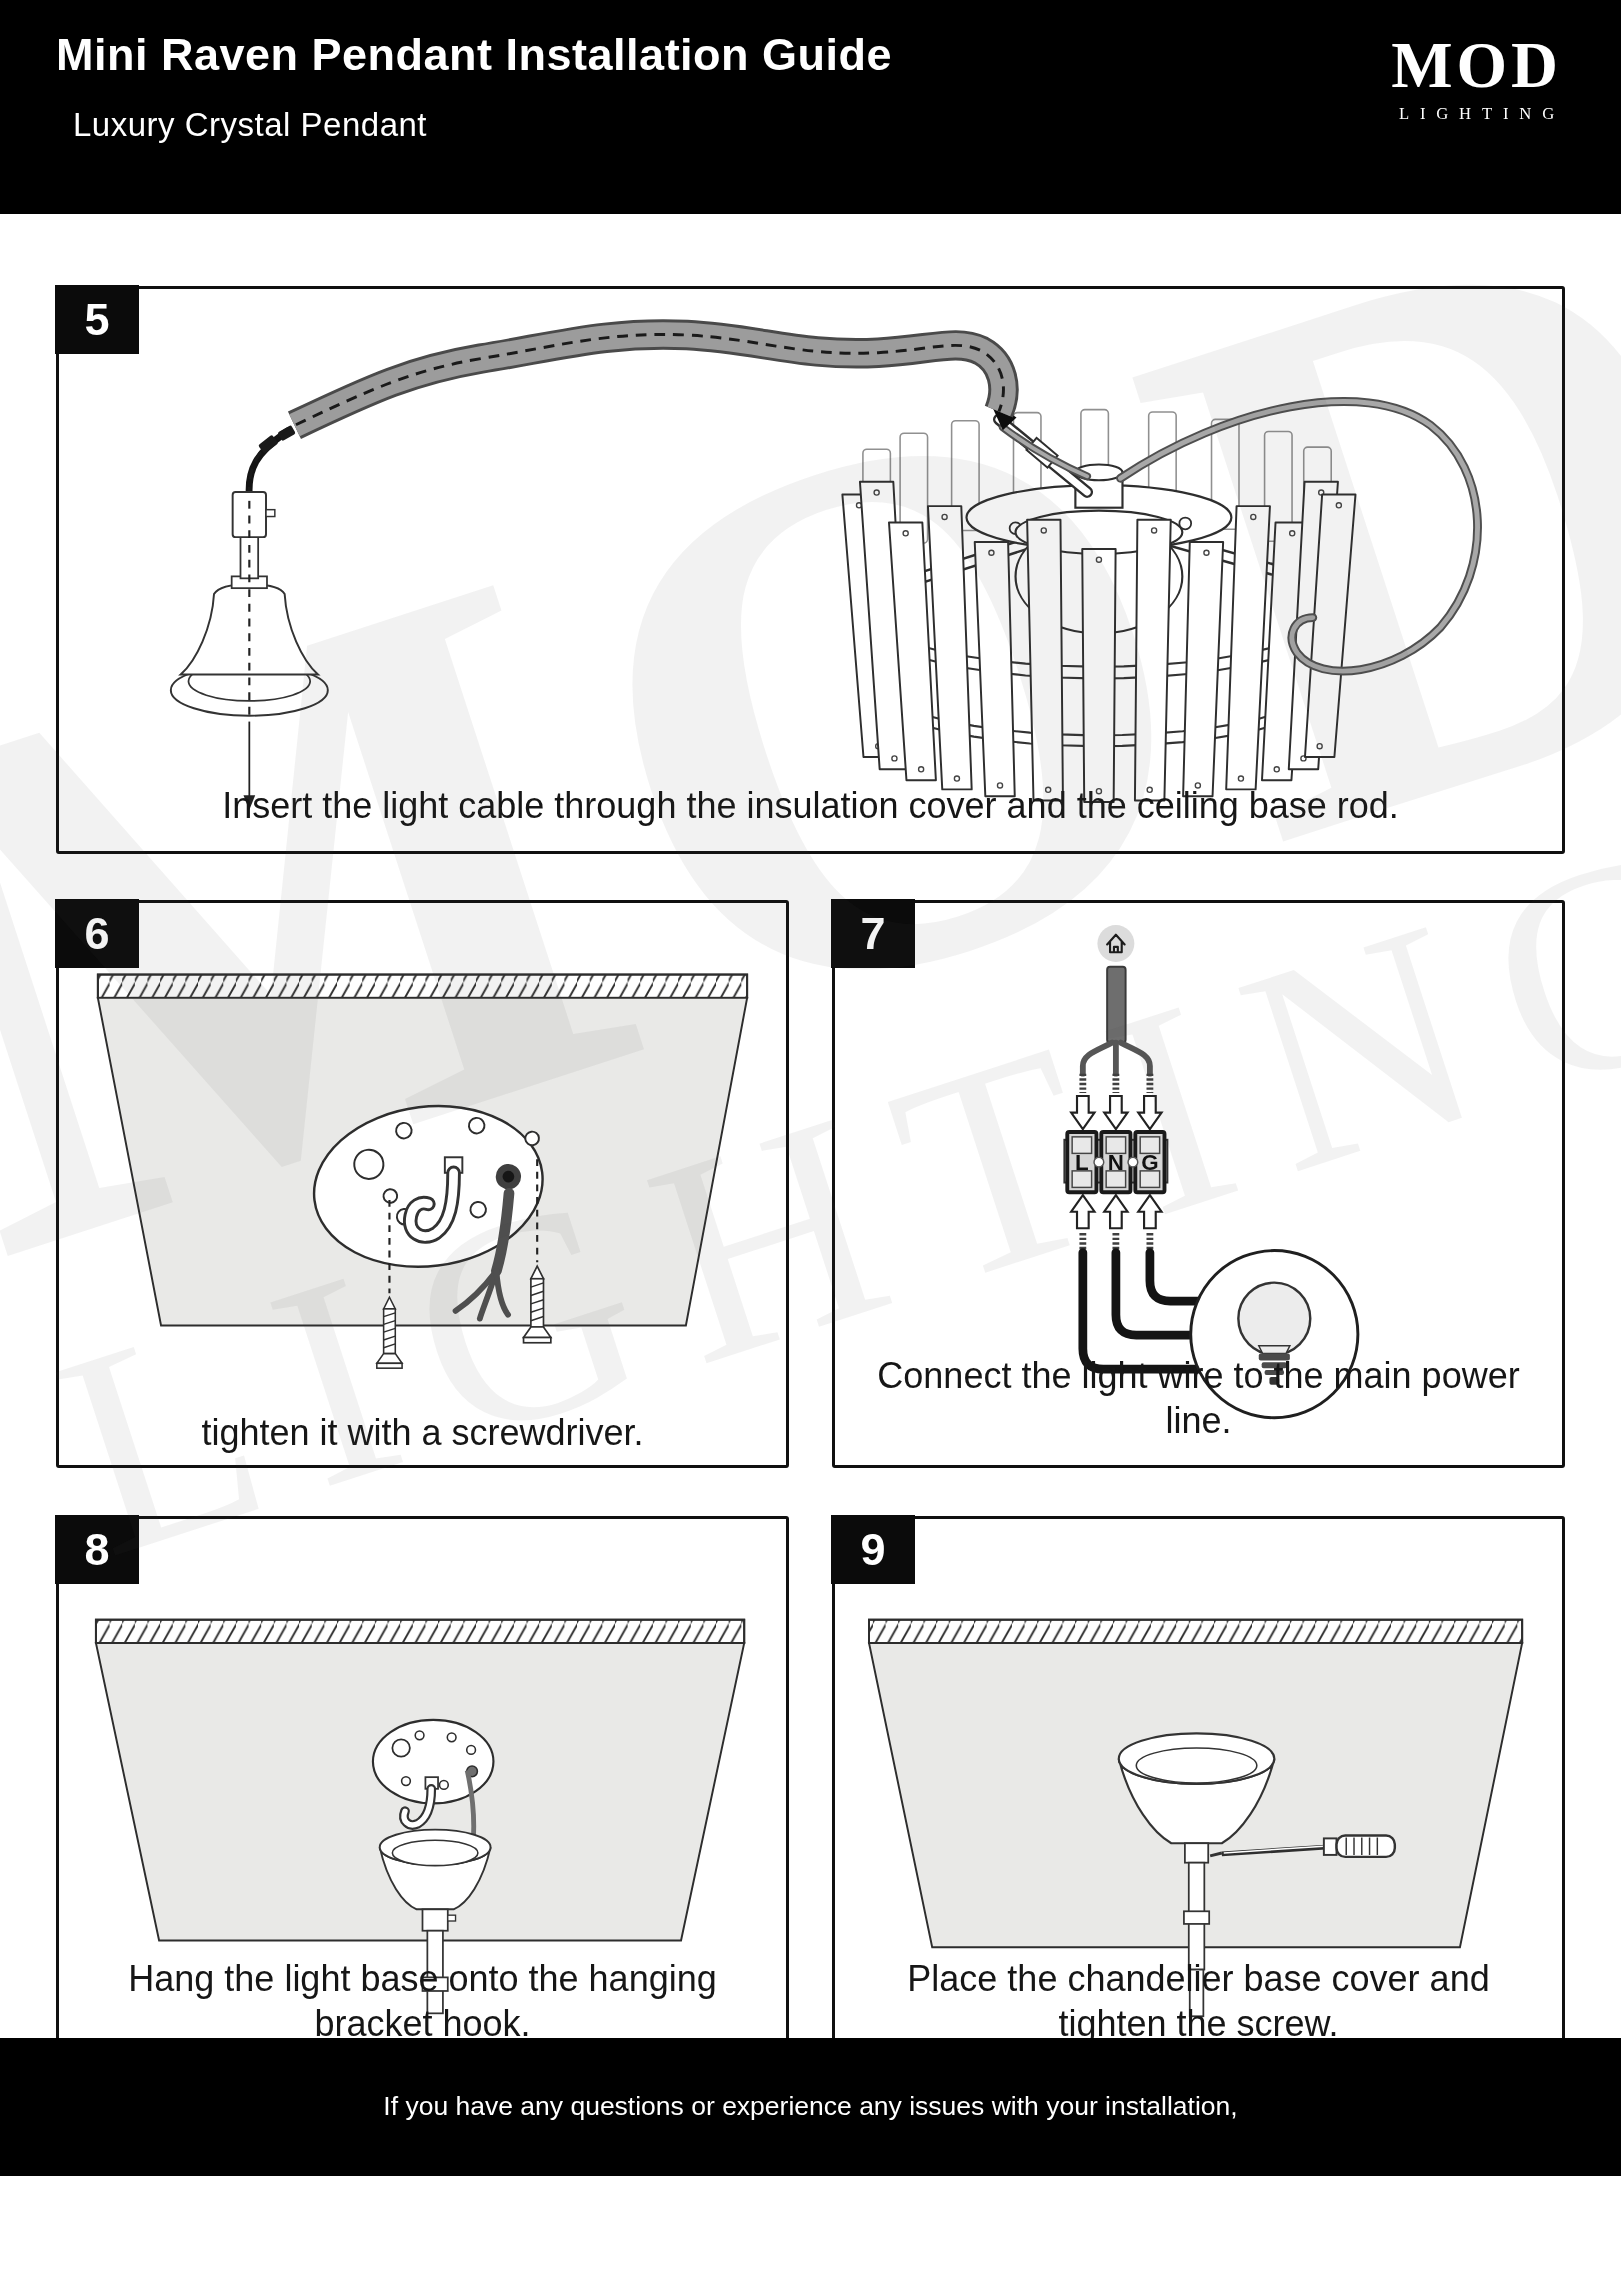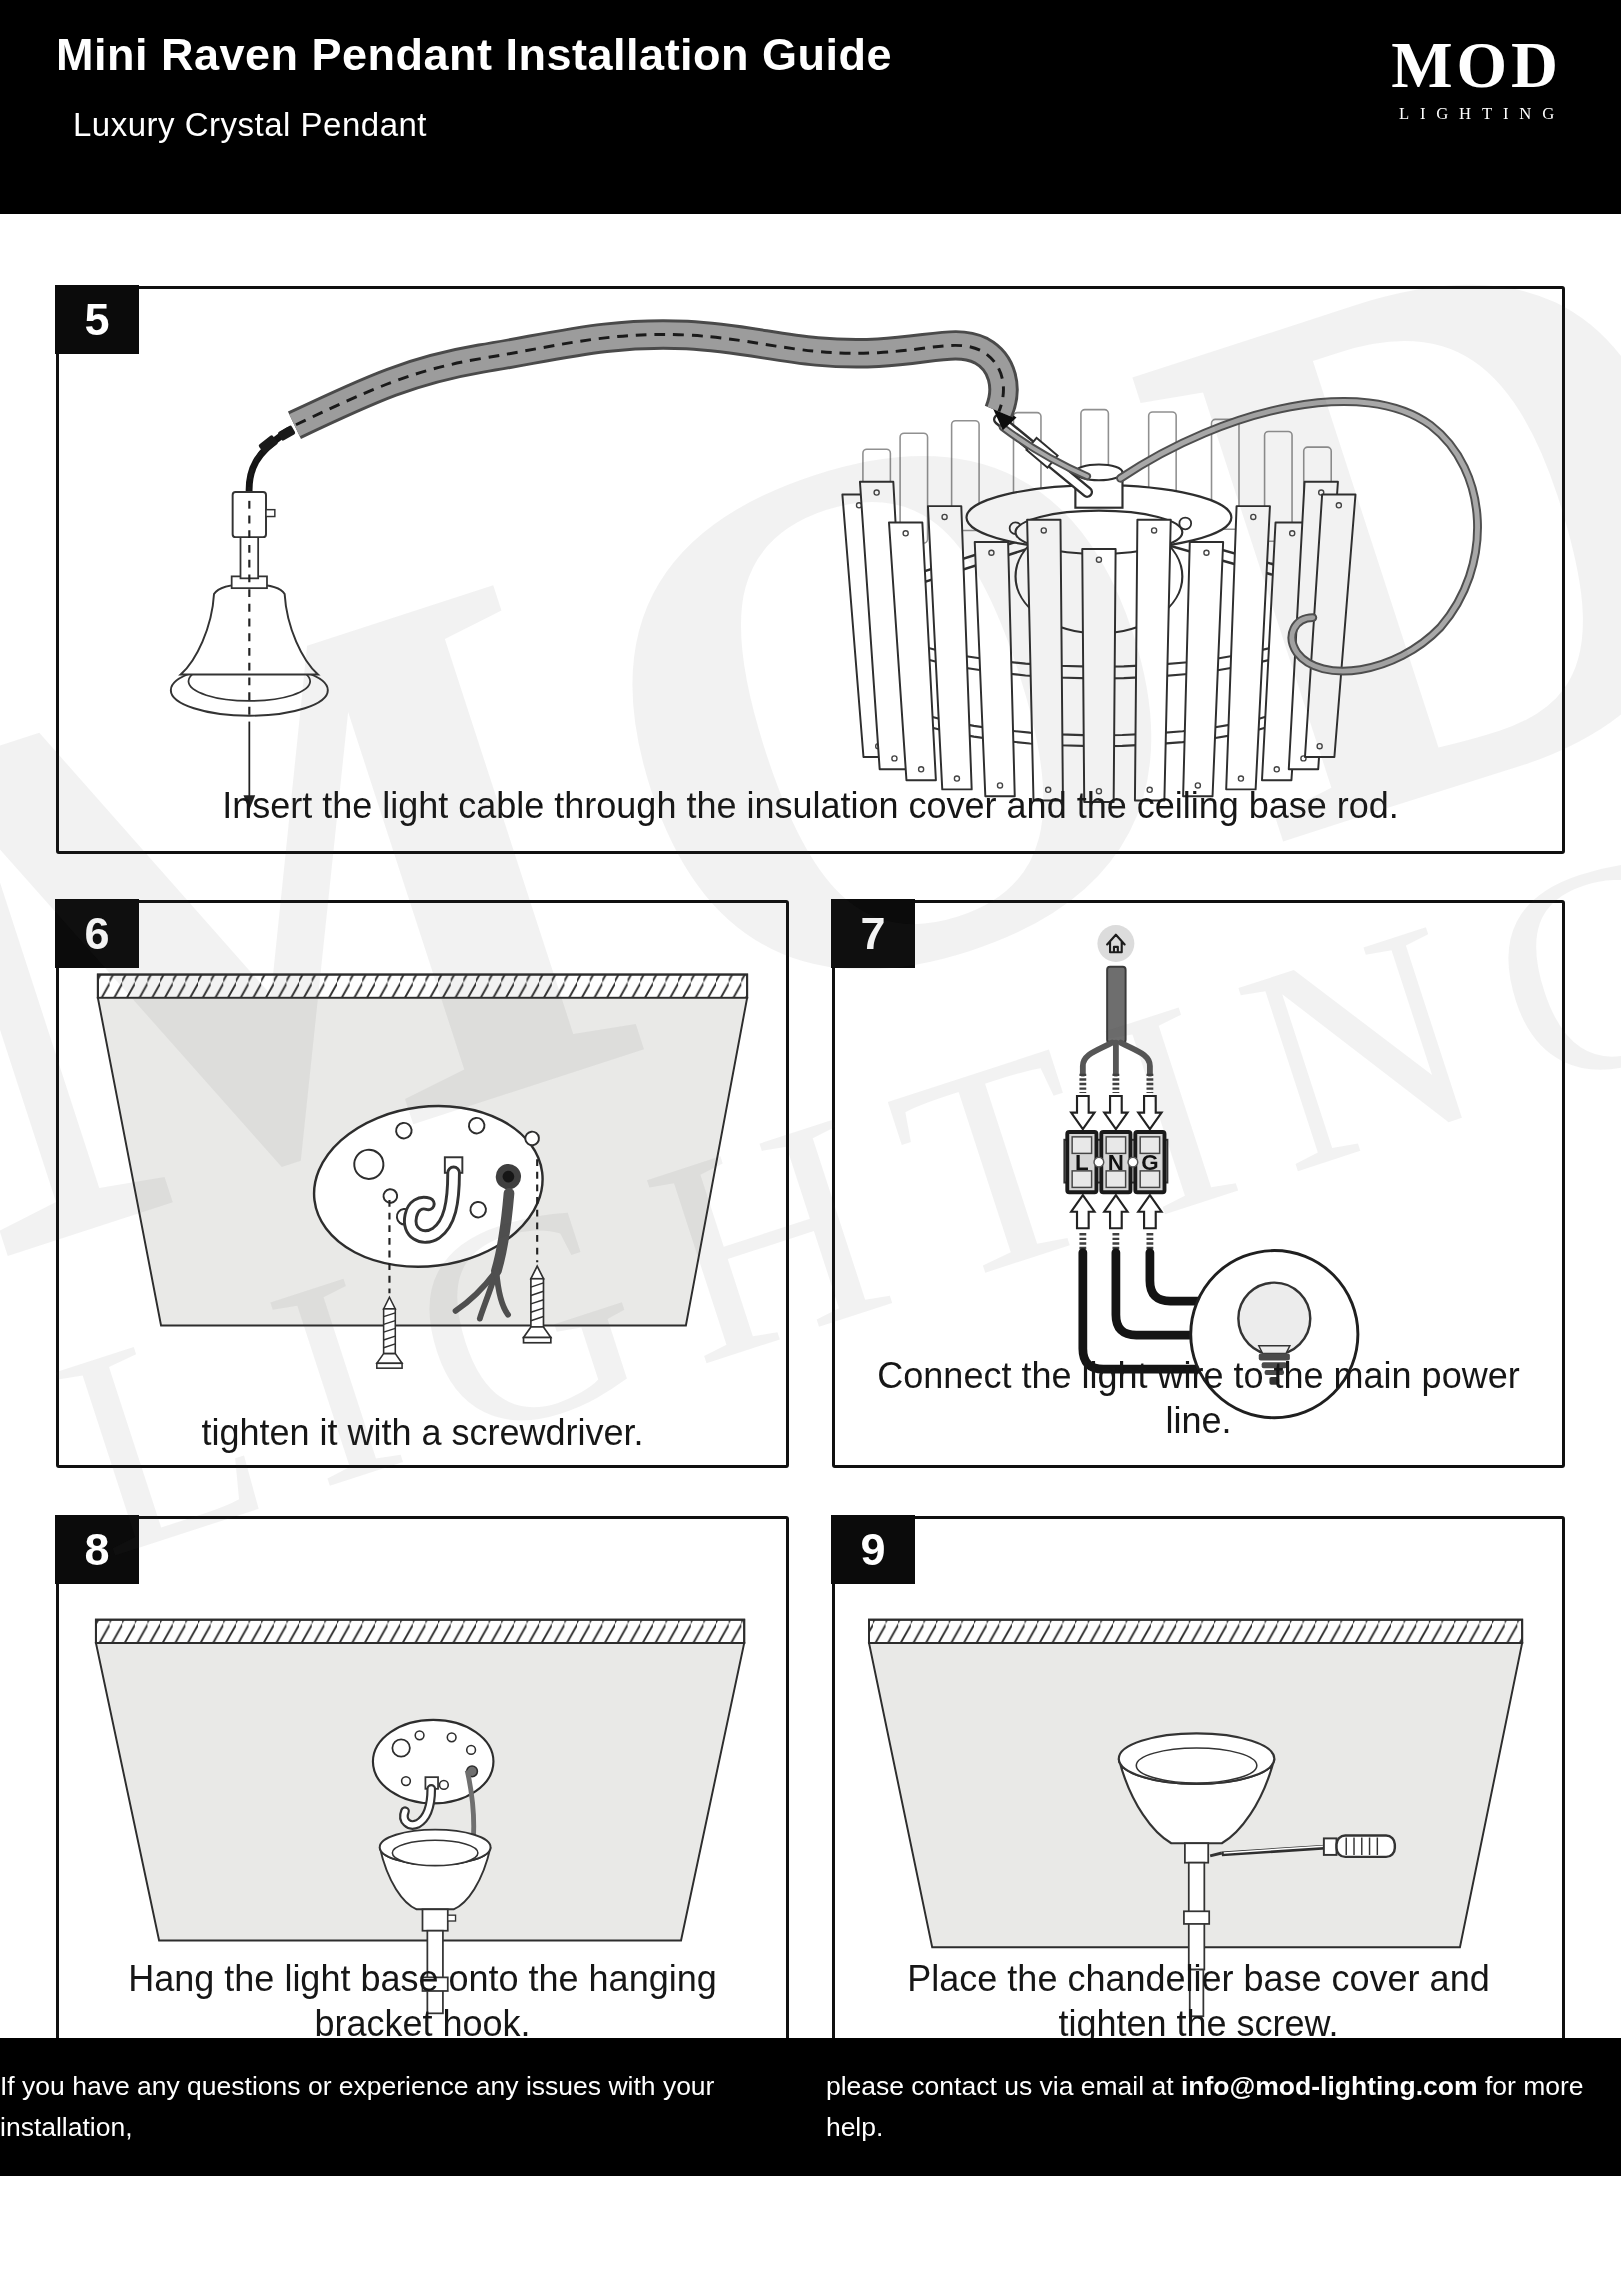--- a/index.html
+++ b/index.html
@@ -366,17 +366,16 @@
     <div class="cap">Place the chandelier base cover and tighten the screw.</div>
   </div>
 
   <div class="watermark">
     <div class="wm1">MOD</div>
     <div class="wm2">LIGHTING</div>
   </div>
 
   <div class="footer">
     <div>If you have any questions or experience any issues with your installation,</div>
-    <div><span>please contact us via email at </span><b>info@mod-lighting.com</b><span> for more help.</span></div>
   </div>
 
 </div>
 
 
 </body></html>

